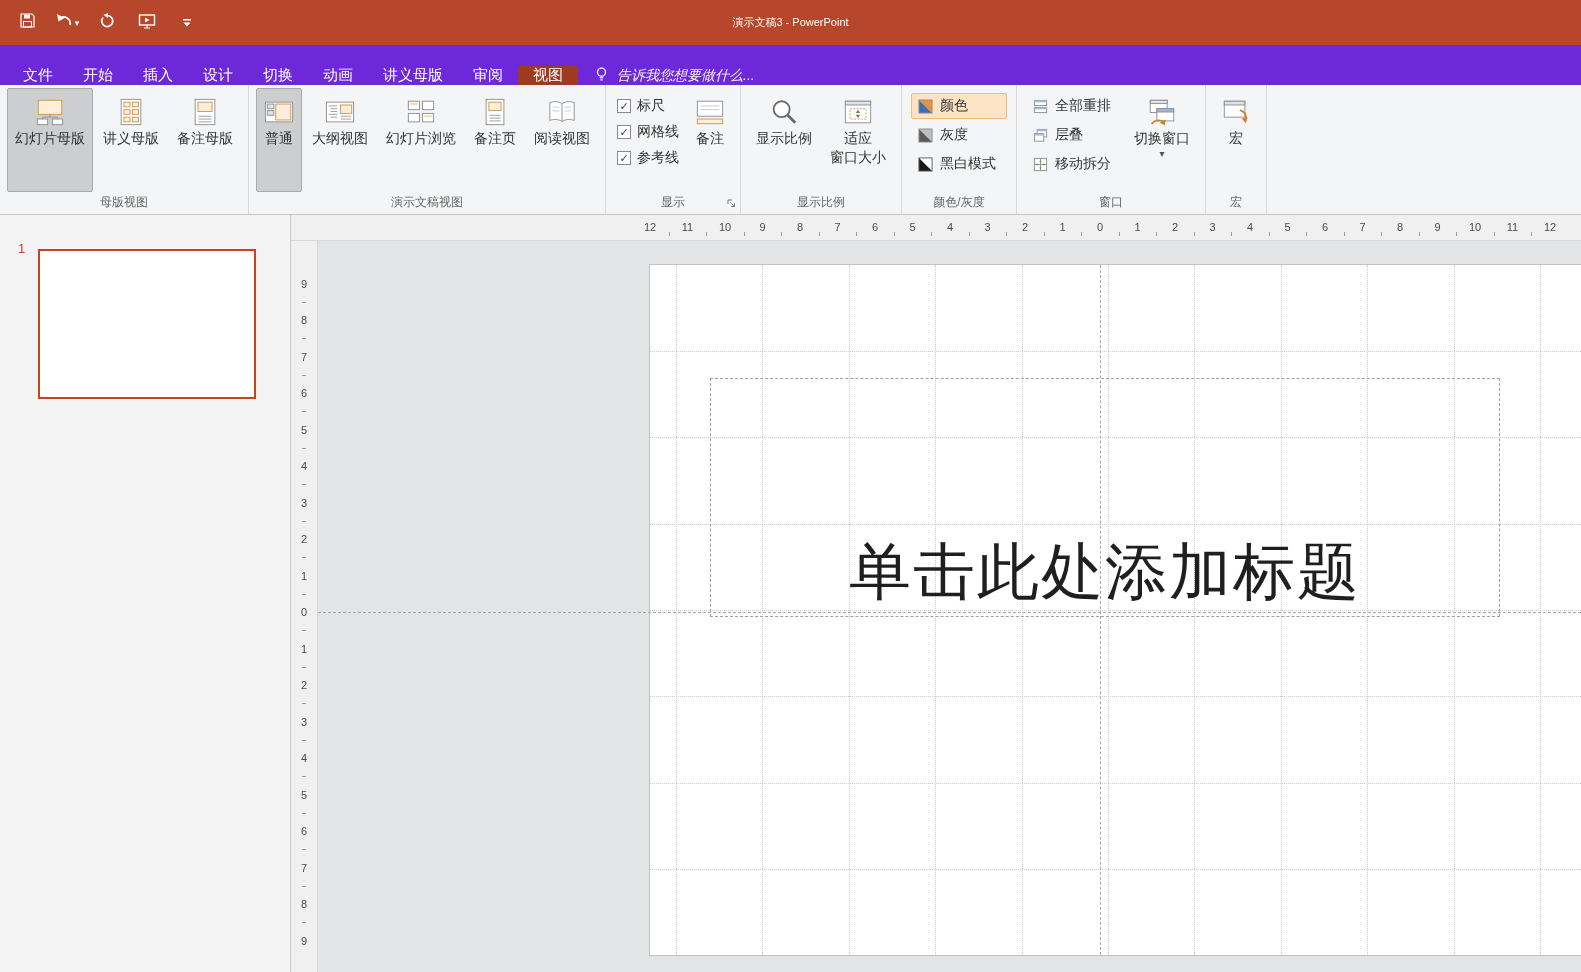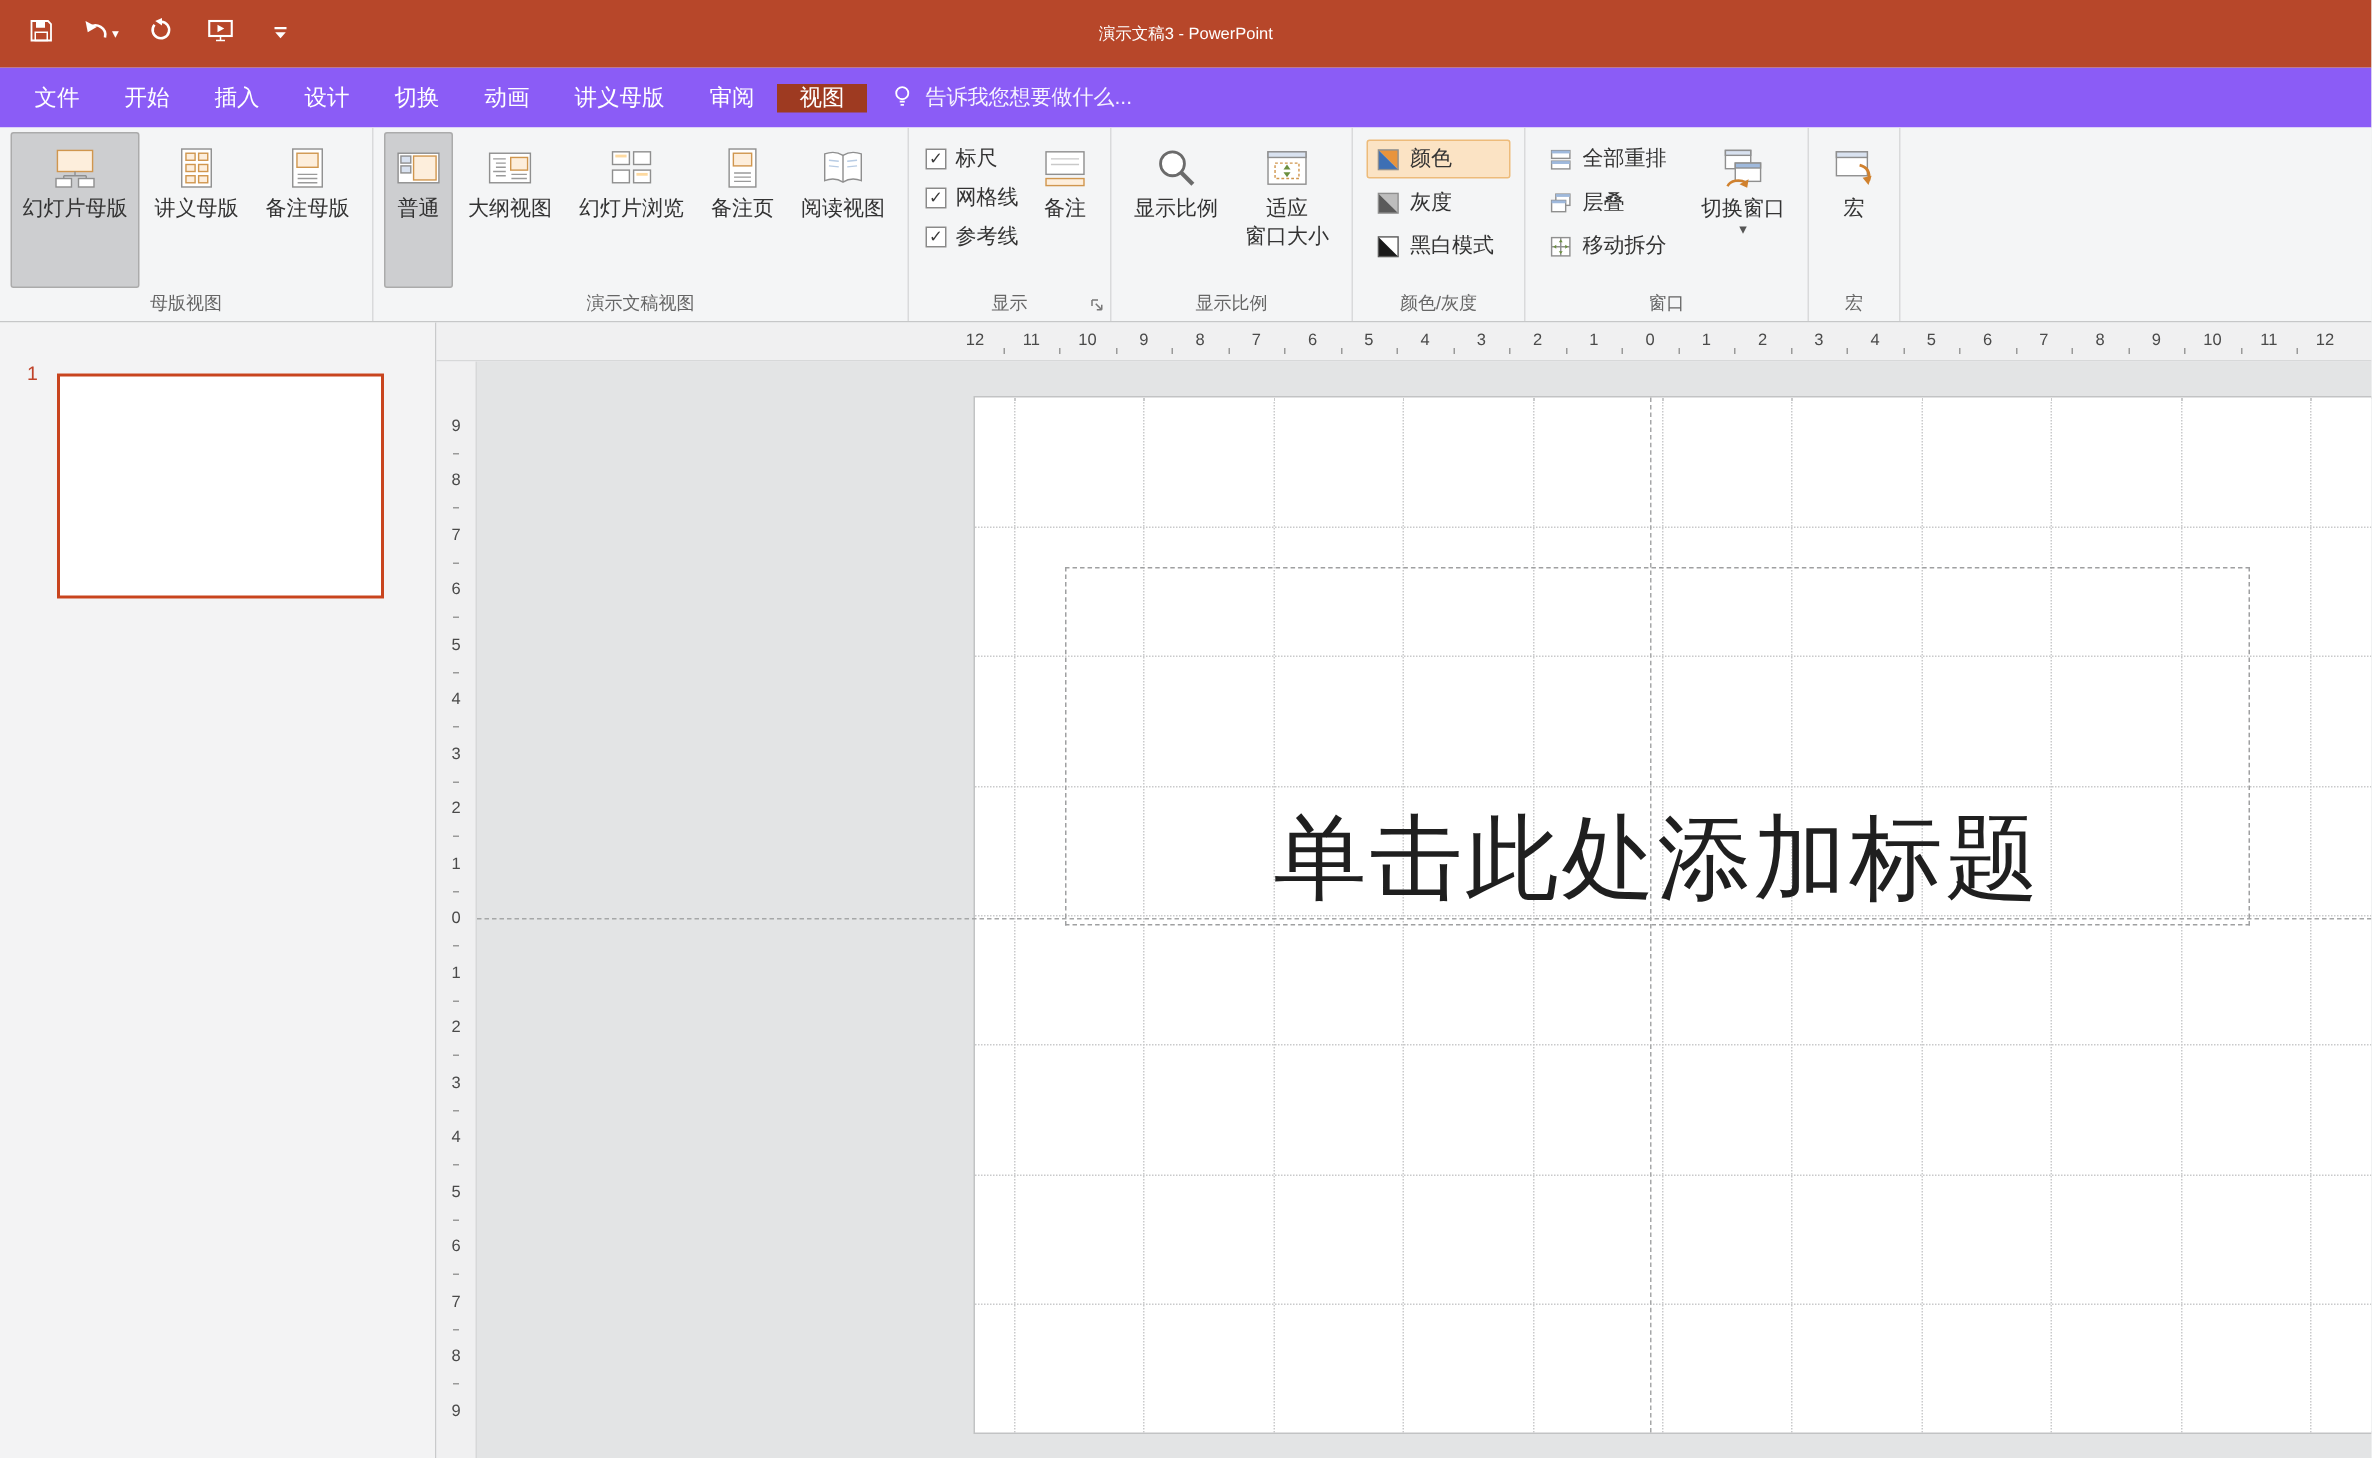--- a/index.html
+++ b/index.html
@@ -8,25 +8,25 @@
 .app { width:1581px; height:972px; display:flex; flex-direction:column; }
 
 
 .titlebar { flex:0 0 45px; background:#B7472A; display:flex; align-items:center; position:relative; color:#fff; }
 .qat { display:flex; align-items:center; gap:10px; padding-left:12px; height:100%; position:relative; z-index:2; }
 .qbtn { min-width:30px; height:30px; display:flex; align-items:center; justify-content:center; gap:2px; }
 .qdd { font-size:9px; color:#fff; }
 .tb-title { position:absolute; left:0; right:0; text-align:center; font-size:11px; color:#fff; z-index:1; }
 
 
-.tabrow { flex:0 0 40px; background:#8b5cf6; display:flex; align-items:center; padding-left:8px; }
+.tabrow { flex:0 0 40px; background:#6d28d9; display:flex; align-items:flex-end; padding-left:8px; }
 .tabs { display:flex; }
 .tab { color:#fff; font-size:15px; padding:0 15px; display:flex; align-items:center; white-space:nowrap; cursor:default; }
 .tab.active { background:#9E3A21; }
-.tellme { display:flex; align-items:center; gap:8px; color:rgba(255,255,255,.92); font-size:14px; padding:0 16px; white-space:nowrap; }
+.tellme { display:flex; align-items:center; gap:8px; color:rgba(255,255,255,.92); font-size:14px; padding:0 16px; white-space:nowrap;font-style:italic; }
 
 
 .ribbon { flex:0 0 130px; background:#F4F5F6; border-bottom:1px solid #C6C7C8; display:flex; align-items:stretch; }
 .rgroup { display:flex; flex-direction:column; border-right:1px solid #D9DADB; padding:1px 3px 0; }
 .rg-content { flex:1; display:flex; align-items:stretch; padding:2px 4px; gap:2px; }
 .rg-label { height:20px; font-size:12px; color:#666; text-align:center; line-height:17px; position:relative; padding:0 10px; white-space:nowrap; }
 .launcher { position:absolute; right:0px; top:3px; width:12px; height:12px; display:flex; align-items:center; justify-content:center; }
 .bigbtn { display:flex; flex-direction:column; align-items:center; gap:3px; padding:8px 7px 2px; border:1px solid transparent; font-size:14px; color:#333; border-radius:2px; white-space:nowrap; }
 .bigbtn.sel { background:#CDCED0; border-color:#ABABAB; }
 .ic svg { width:30px; height:30px; display:block; }

